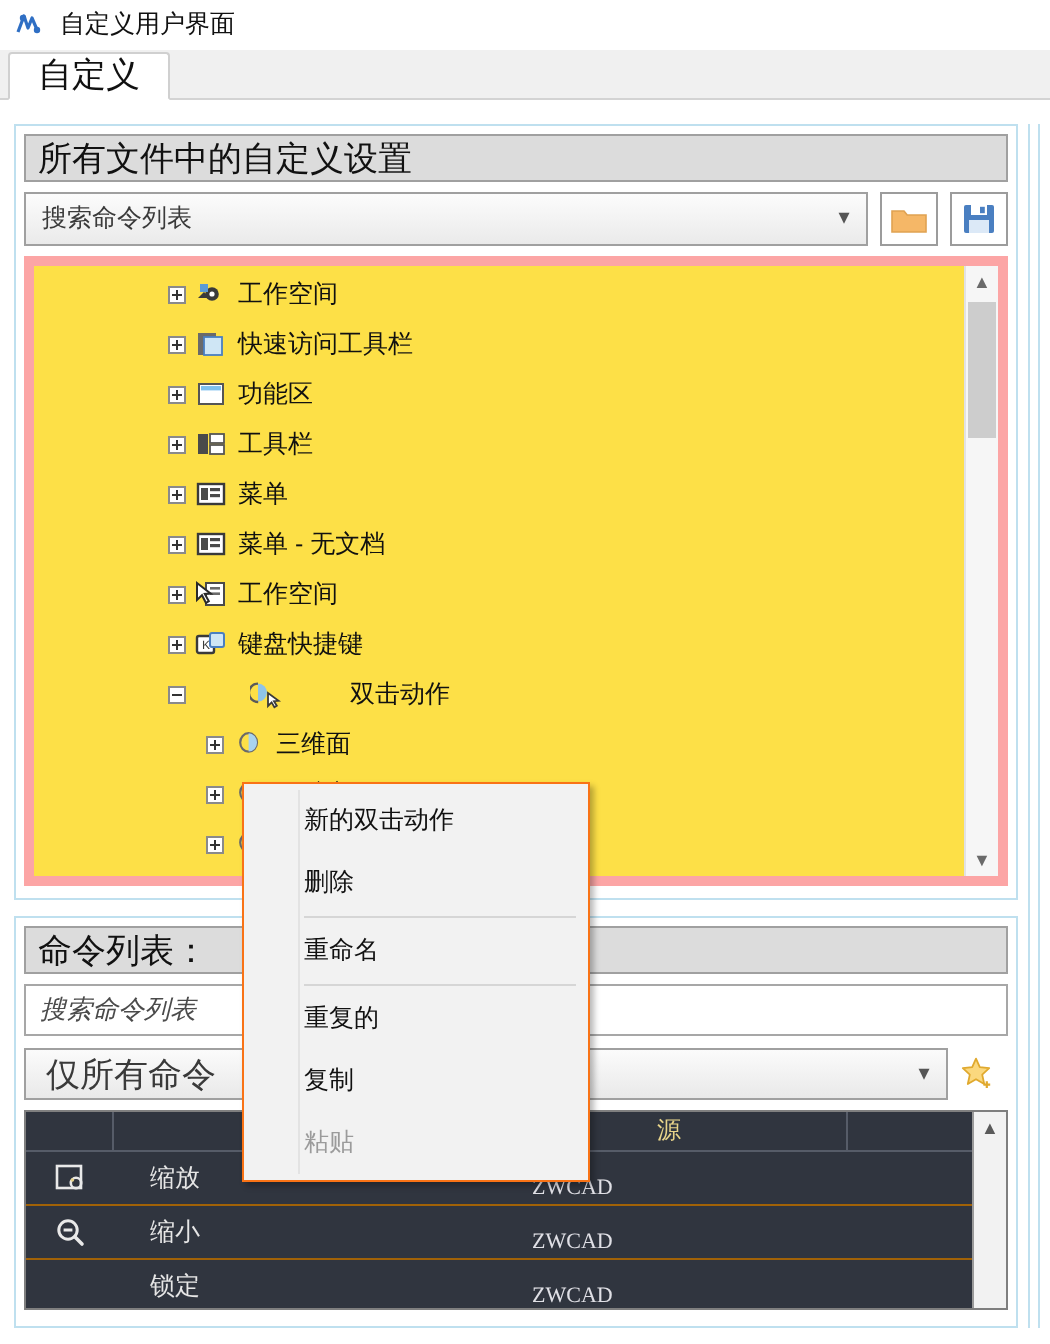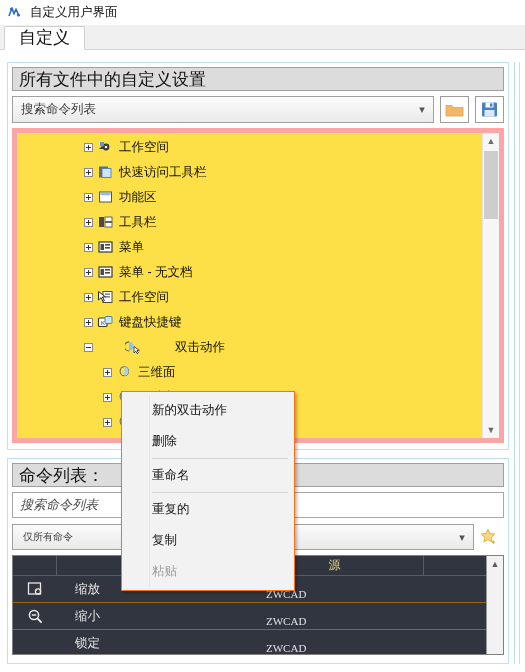--- a/index.html
+++ b/index.html
@@ -78,21 +78,21 @@
   .search{
     margin-top:5px;height:26px;border:1px solid #a7a7a7;background:#fff;
     display:flex;align-items:center;padding-left:7px;box-sizing:border-box;
   }
   .search .ph{font-style:italic;font-size:13px;color:#4b4b4b;}
   .combo-row2{display:flex;align-items:center;margin-top:6px;height:26px;}
   .combo2{
     flex:1 1 auto;background:linear-gradient(#fbfbfb,#e9e9e9);border:1px solid #a0a0a0;
     display:flex;align-items:center;padding:0 4px 0 10px;box-sizing:border-box;height:26px;
   }
-  .combo2 .val{flex:1 1 auto;font-size:10px;color:#3a3a3a;}
+  .combo2 .val{flex:1 1 auto;font-size:17px;color:#3a3a3a;}
   .starbtn{width:30px;display:flex;align-items:center;justify-content:center;flex:0 0 auto;}
   
   .grid{margin-top:5px;border:1px solid #7f7f7f;background:#30353f;height:100px;box-sizing:border-box;display:flex;overflow:hidden;}
   .gridmain{flex:1 1 auto;overflow:hidden;}
   .ghead{display:flex;height:19px;background:#30353f;border-bottom:1px solid #565c68;}
   .gh{
     border-right:1px solid #565c68;color:#e8d48a;font-size:12px;
     display:flex;align-items:center;justify-content:center;box-sizing:border-box;
   }
   .gh.c0{width:44px;} .gh.c1{width:189px;} .gh.c2{width:178px;} .gh.c3{flex:1 1 auto;border-right:none;}

